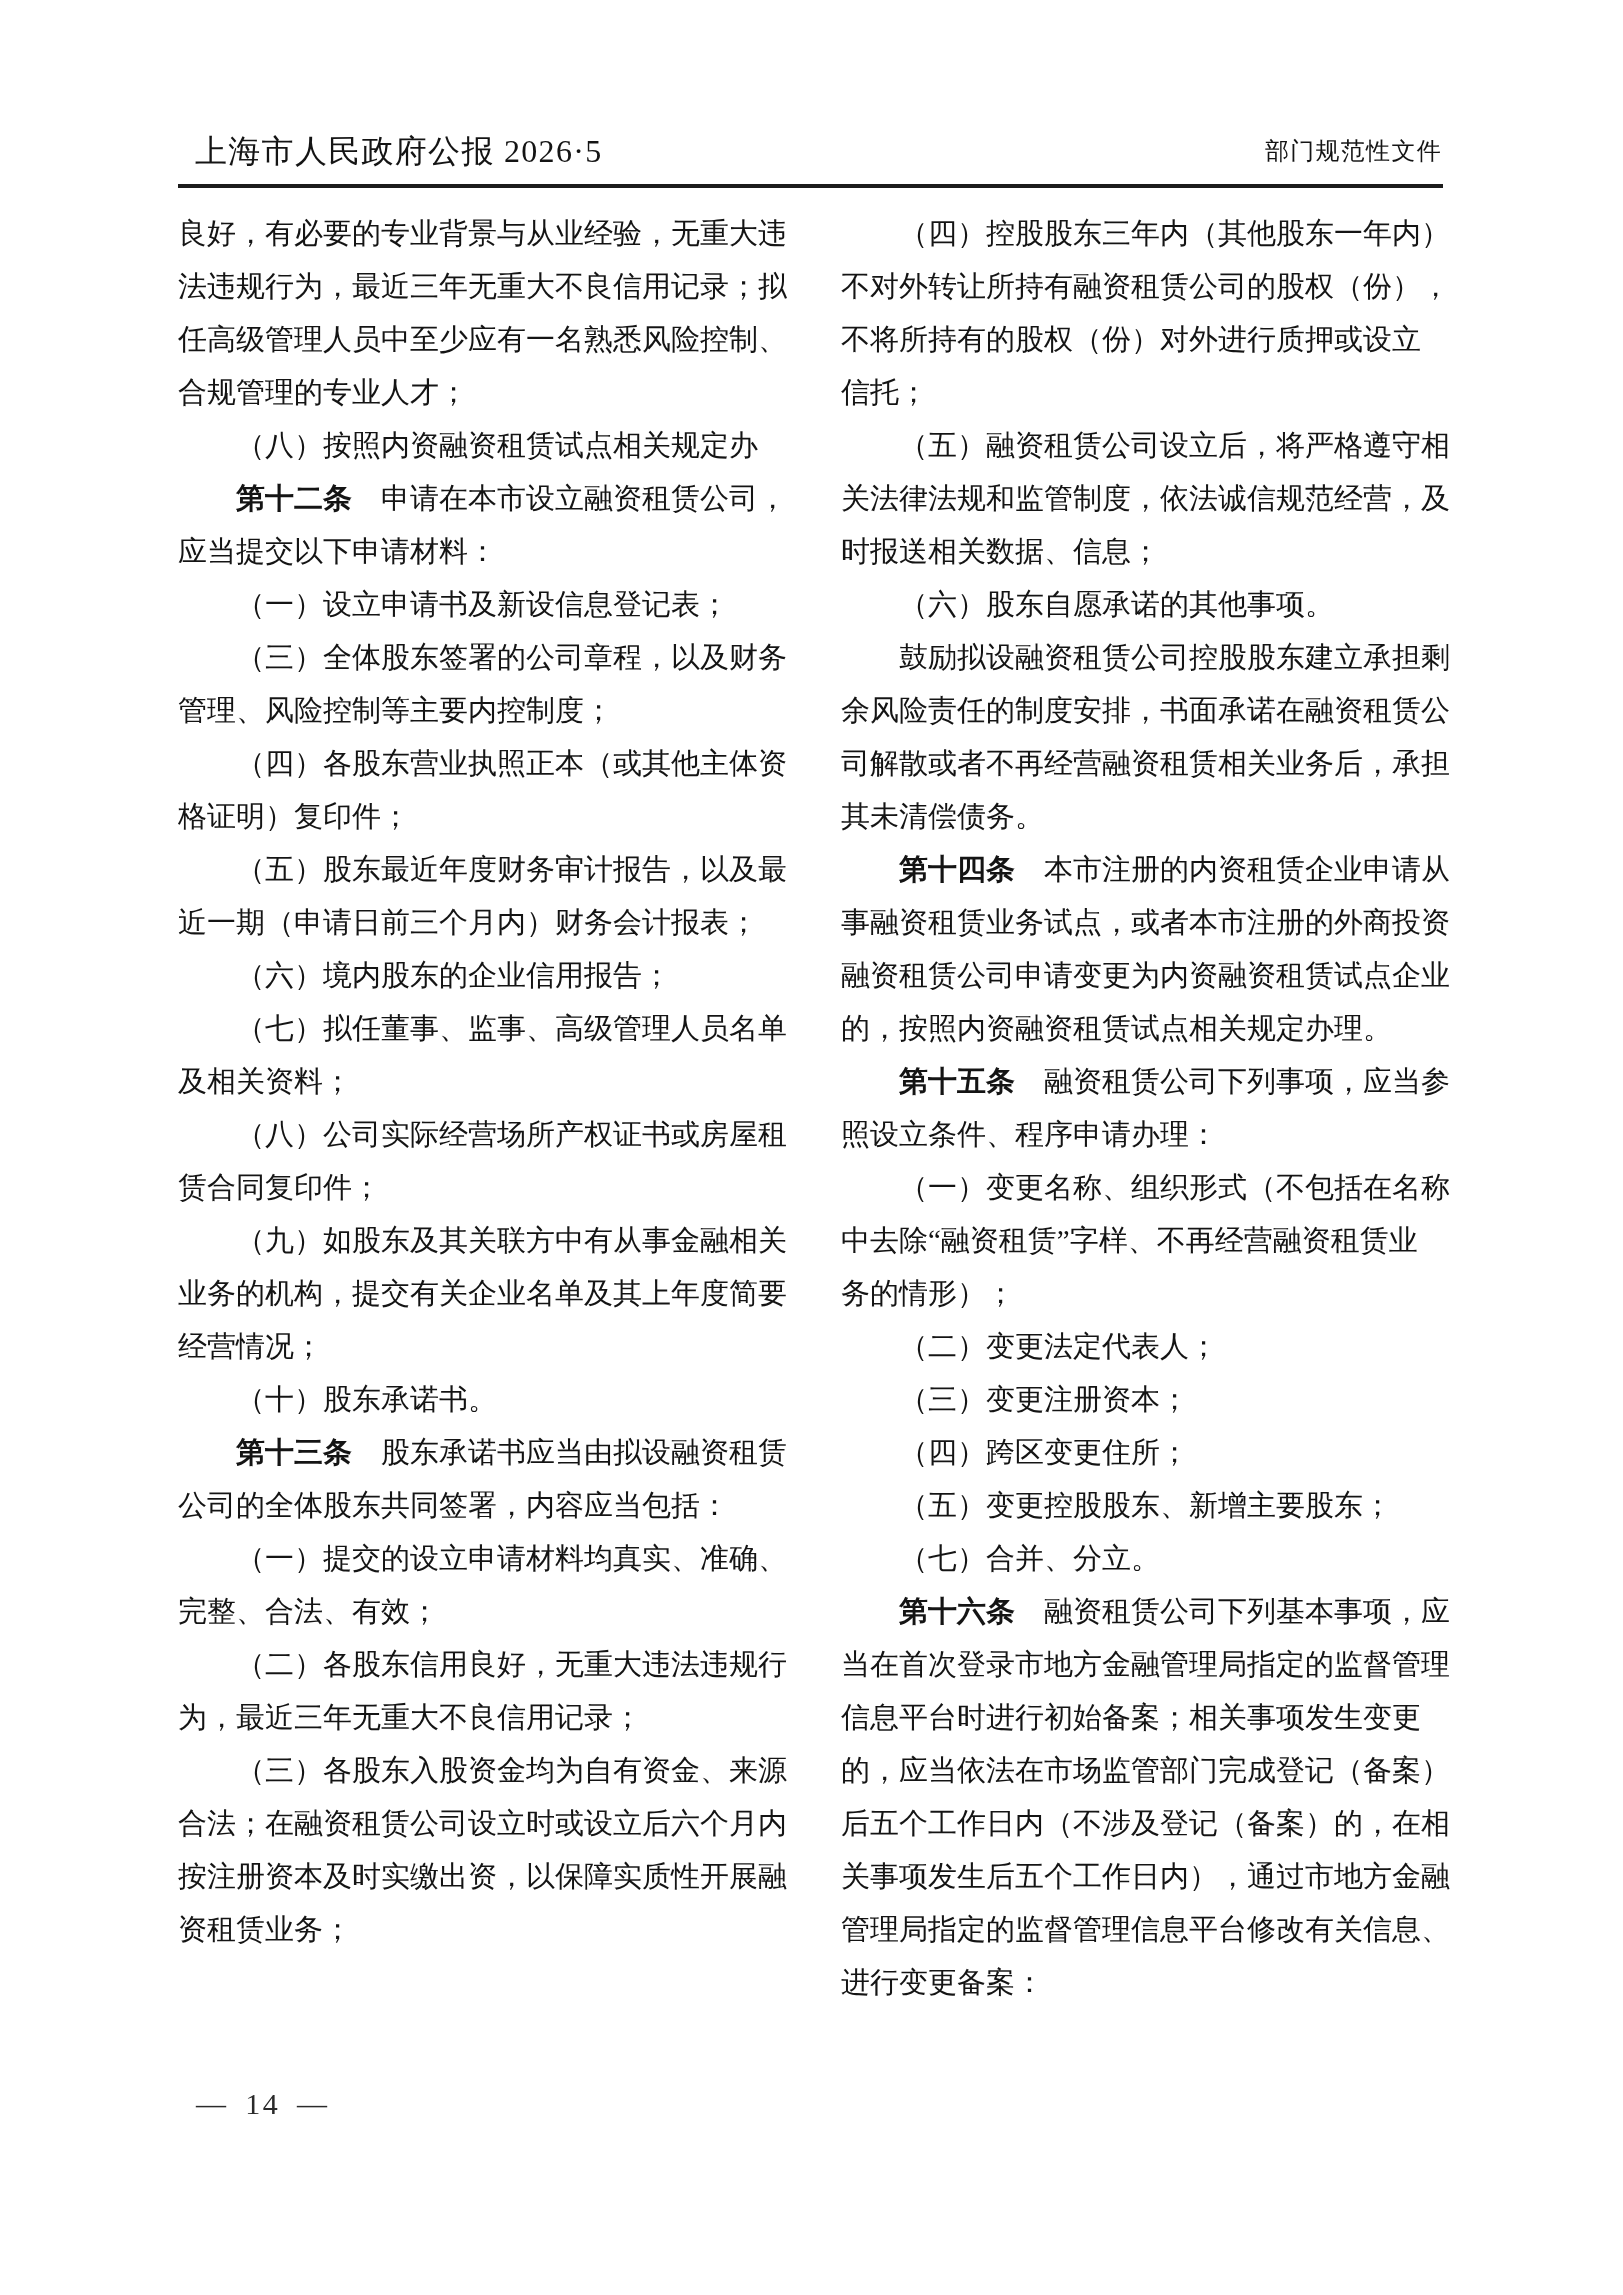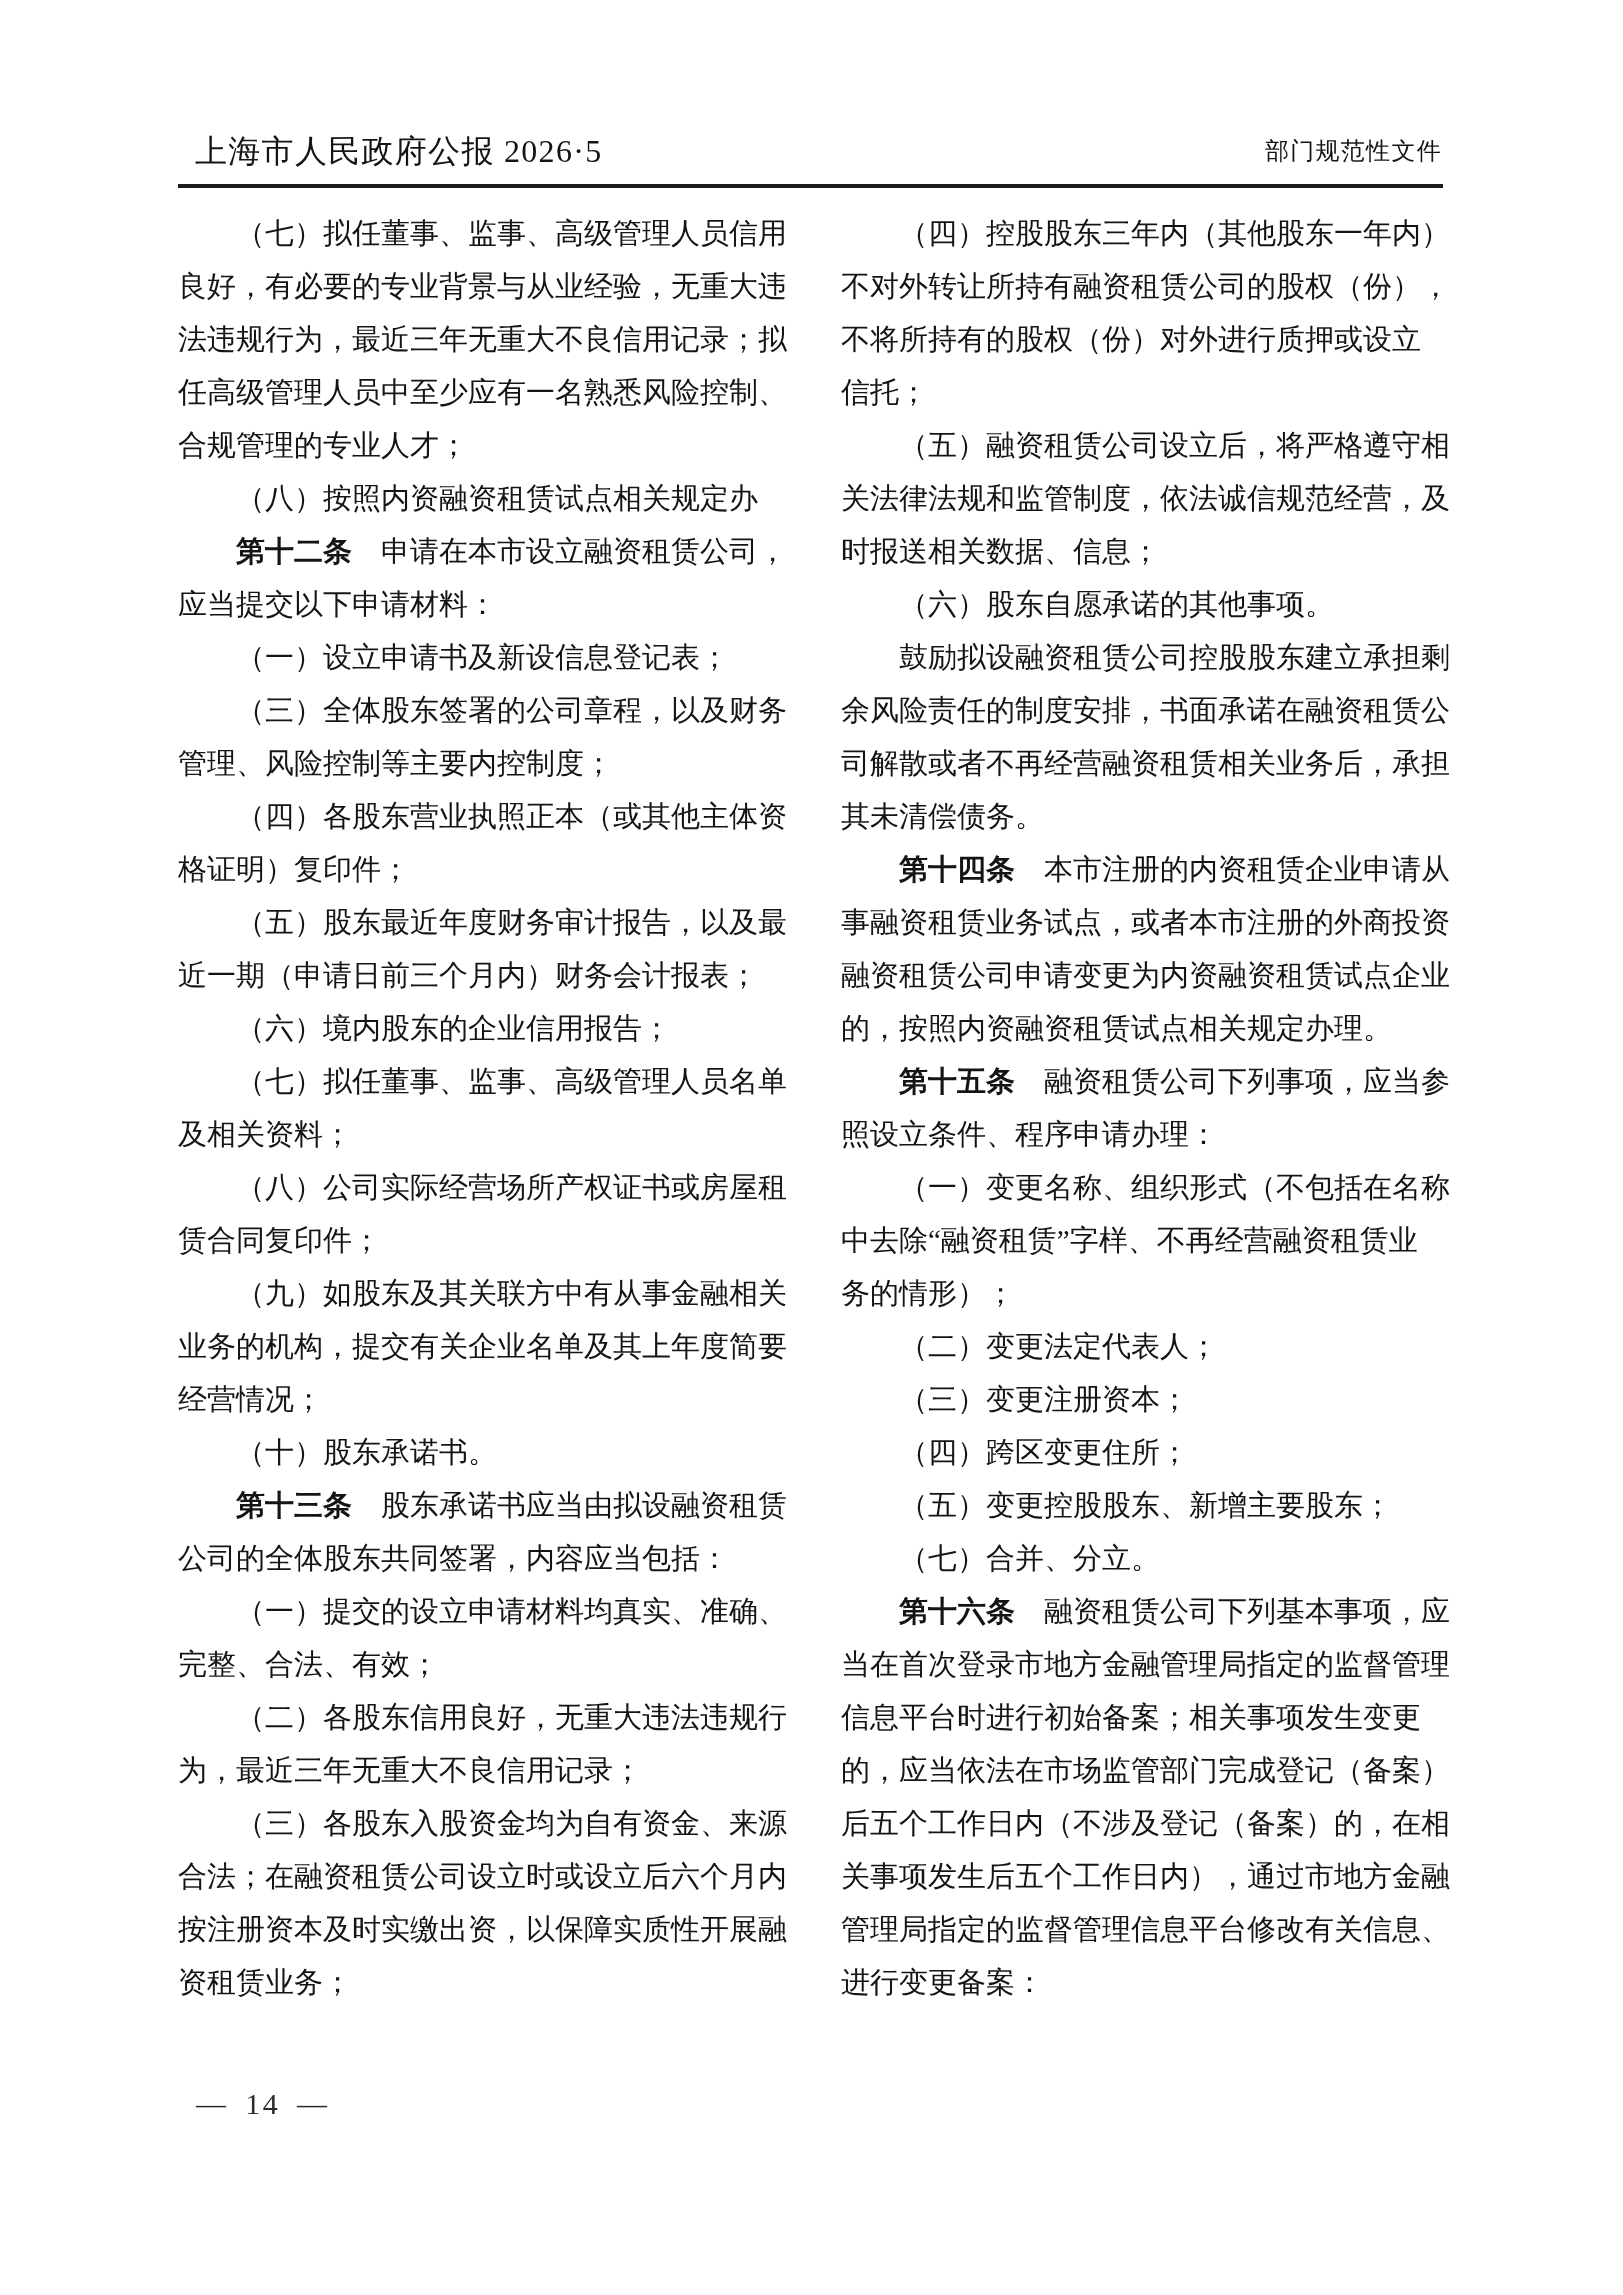--- a/index.html
+++ b/index.html
@@ -50,21 +50,20 @@
 </head>
 <body>
 
 <div class="page-header-left">上海市人民政府公报 2026·5</div>
 
 <div class="page-header-right">部门规范性文件</div>
 
 <div class="header-rule"></div>
 
 <div id="col-left" class="text-column">
-    <div class="line indent">（七）拟任董事、监事、高级管理人员信用</div>
     <div class="line">良好，有必要的专业背景与从业经验，无重大违</div>
     <div class="line">法违规行为，最近三年无重大不良信用记录；拟</div>
     <div class="line">任高级管理人员中至少应有一名熟悉风险控制、</div>
     <div class="line">合规管理的专业人才；</div>
     <div class="line indent">（八）按照内资融资租赁试点相关规定办理。</div>
     <div class="line indent"><b>第十二条</b>　申请在本市设立融资租赁公司，</div>
     <div class="line">应当提交以下申请材料：</div>
     <div class="line indent">（一）设立申请书及新设信息登记表；</div>
     <div class="line indent">（三）全体股东签署的公司章程，以及财务</div>
     <div class="line">管理、风险控制等主要内控制度；</div>

